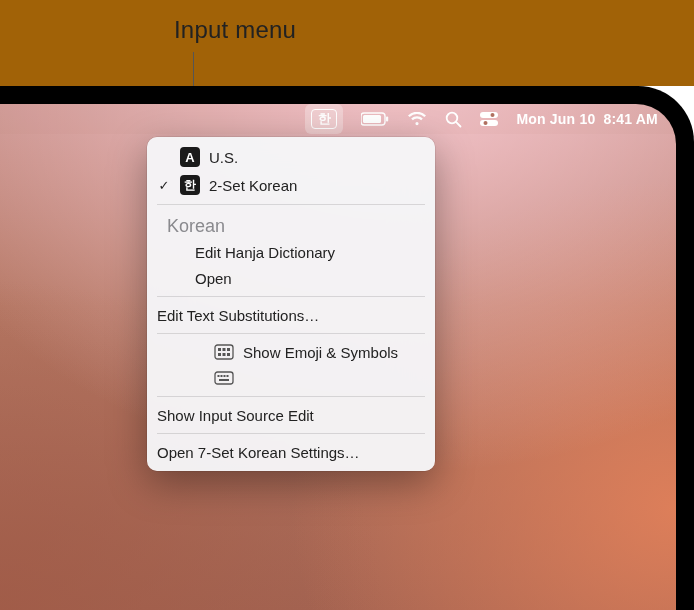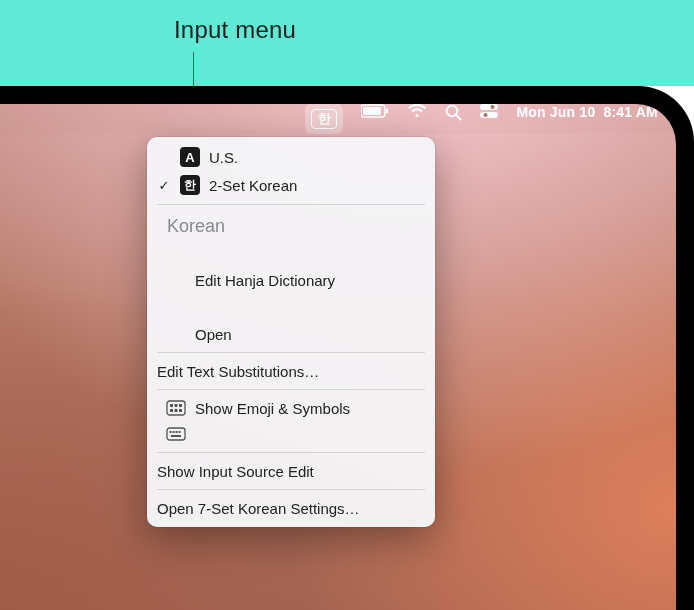--- a/index.html
+++ b/index.html
@@ -8,21 +8,21 @@
     height: 610px;
     font-family: -apple-system, "Helvetica Neue", Arial, sans-serif;
     background: #fff;
     position: relative;
     overflow: hidden;
   }
 
   .label-area {
     position: absolute;
     top: 0; left: 0; right: 0; height: 86px;
-    background: #5eead4;
+    background: #a16207;
   }
   .callout-label {
     position: absolute;
     top: 16px;
     left: 174px;
     font-size: 24px;
     color: #222;
     letter-spacing: .2px;
   }
   .callout-line {
@@ -62,21 +62,21 @@
     position: absolute;
     top: 0; left: 0; right: 0;
     height: 30px;
     display: flex;
     align-items: center;
     justify-content: flex-end;
     padding-right: 18px;
     gap: 18px;
     background: rgba(180,110,95,.05);
   }
-  .mb-item { color: #fff; display: flex; height: 30px; }
+  .mb-item { color: #fff; display: flex; align-items: center; height: 30px; }
   .mb-datetime { font-size: 14px; font-weight: 600; letter-spacing: .2px; }
   .mb-datetime .space { display:inline-block; width:8px; }
 
   .mb-input-highlight {
     border-radius: 6px;
     background: rgba(255,255,255,.3);
     padding: 2px 6px;
     display:flex; align-items:center;
   }
   .kor-badge {
@@ -106,25 +106,25 @@
   }
   .dd-row {
     display:flex; align-items:center;
     padding: 4px 14px 4px 10px;
     min-height: 26px;
     gap: 8px;
   }
   .dd-row .check { width: 14px; text-align:center; font-size:13px; color:#222; }
   .dd-row .ic { width: 22px; display:flex; justify-content:center; }
   .dd-row .txt { flex:1; }
-  .dd-row.simple { padding-left: 18px; }
+  .dd-row.simple { padding-left: 18px; margin-left: 48px; }
   .dd-row.simple .ic { width: 22px; }
   .dd-row.no-icon { padding-left: 10px; }
   .dd-row.no-icon .txt { padding-left: 0; }
-  .dd-row.sub { padding-left: 48px; margin-top: 28px; }
+  .dd-row.sub { padding-left: 48px; }
   .dd-header {
     padding: 6px 14px 2px 20px;
     color: #8a8a8e;
     font-size: 18px;
   }
   .dd-sep {
     height: 1px;
     background: rgba(0,0,0,.12);
     margin: 5px 10px;
   }

